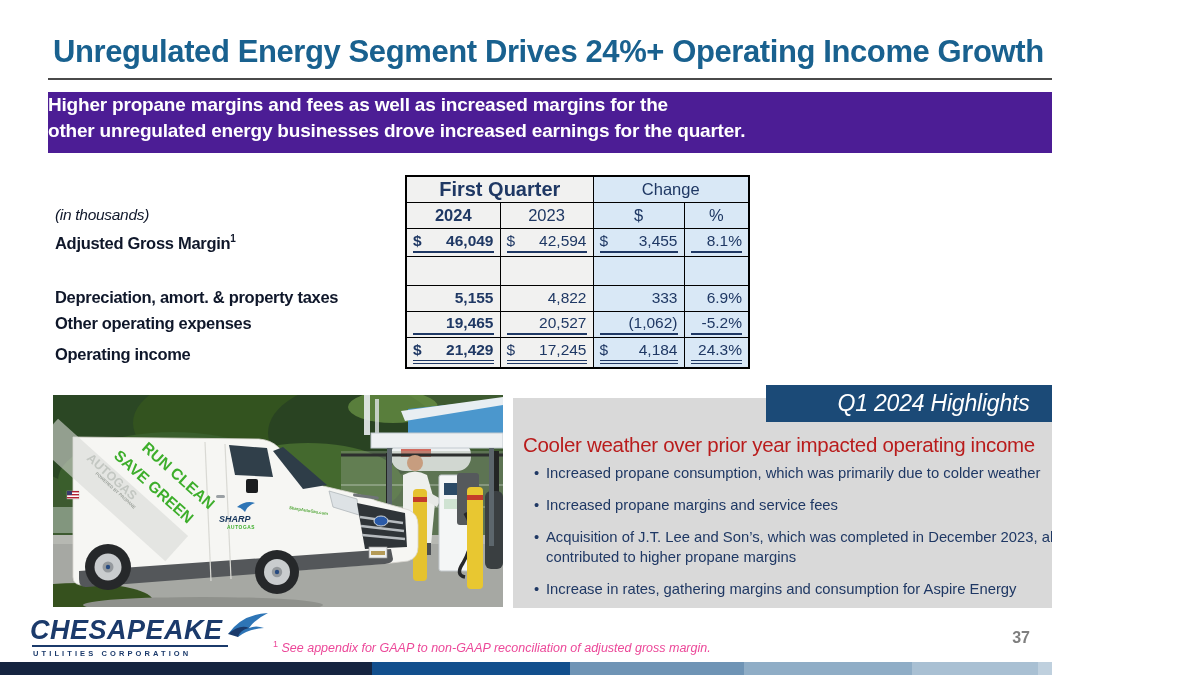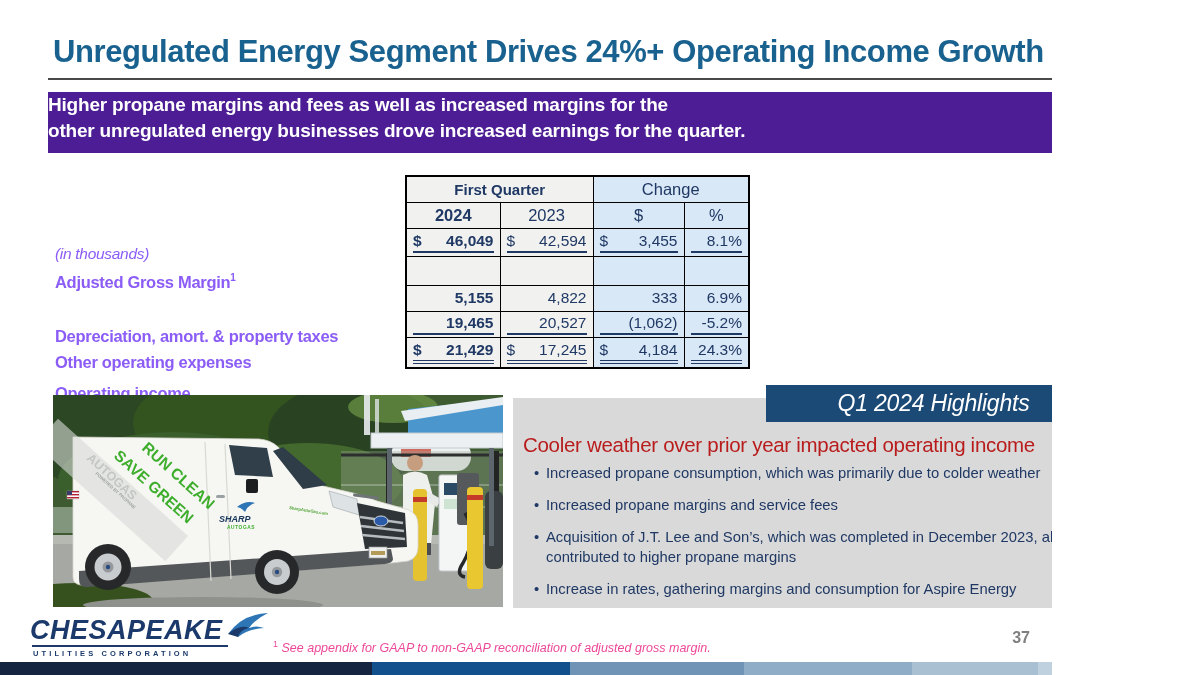--- a/index.html
+++ b/index.html
@@ -7,22 +7,22 @@
          font-family:"Liberation Sans","DejaVu Sans",sans-serif;}
   
   .title{position:absolute;left:53px;top:34px;width:1100px;font-size:31px;font-weight:700;
          color:#19618f;letter-spacing:-0.4px;white-space:nowrap;}
   .title-rule{position:absolute;left:48px;top:78px;width:1104px;height:2px;background:#4a4a4a;}
   
   .banner{position:absolute;left:48px;top:92px;width:1065px;height:61px;background:#4c1d95;
           color:#ffffff;font-size:19px;font-weight:700;text-align:left;line-height:26px;
           box-sizing:border-box;letter-spacing:-0.2px;}
   
-  .rowlabel{position:absolute;left:55px;width:348px;color:#8b5cf6;font-weight:700;font-size:16.5px;
-            letter-spacing:-0.3px;white-space:nowrap;margin-top:39px;}
+  .rowlabel{position:absolute;left:55px;width:348px;color:#0f172a;font-weight:700;font-size:16.5px;
+            letter-spacing:-0.3px;white-space:nowrap;}
   .rowlabel.units{font-weight:400;font-style:italic;font-size:15.5px;}
   .rowlabel sup{font-size:10px;}
   
   table.fin{position:absolute;left:405px;top:175px;border-collapse:collapse;table-layout:fixed;
             font-size:15.5px;color:#1f3864;border:2px solid #000;}
   table.fin td{border:1px solid #000;padding:0 6px;vertical-align:middle;overflow:hidden;}
   td.q{background:#f1f1f0;}
   td.c{background:#d9e8f6;}
   td.center{text-align:center;}
   td.bold, .bold{font-weight:700;}
@@ -81,21 +81,21 @@
 
   <table class="fin">
     <colgroup>
         <col style="width:94px;">
         <col style="width:93px;">
         <col style="width:91px;">
         <col style="width:65px;">
       </colgroup>
     <tbody>
         <tr style="height:26px;">
-      <td colspan="2" class="q center bold" style="font-size:15px;">First Quarter</td>
+      <td colspan="2" class="q center bold" style="font-size:20px;">First Quarter</td>
       <td colspan="2" class="c center" style="font-size:16.5px;">Change</td>
     </tr>
     <tr style="height:26px;">
       <td class="q center bold" style="font-size:16.5px;">2024</td>
       <td class="q center" style="font-size:16.5px;">2023</td>
       <td class="c center" style="font-size:16.5px;">$</td>
       <td class="c center" style="font-size:16.5px;">%</td>
     </tr>
     <tr style="height:28px;">
       <td class="q bold u1">

